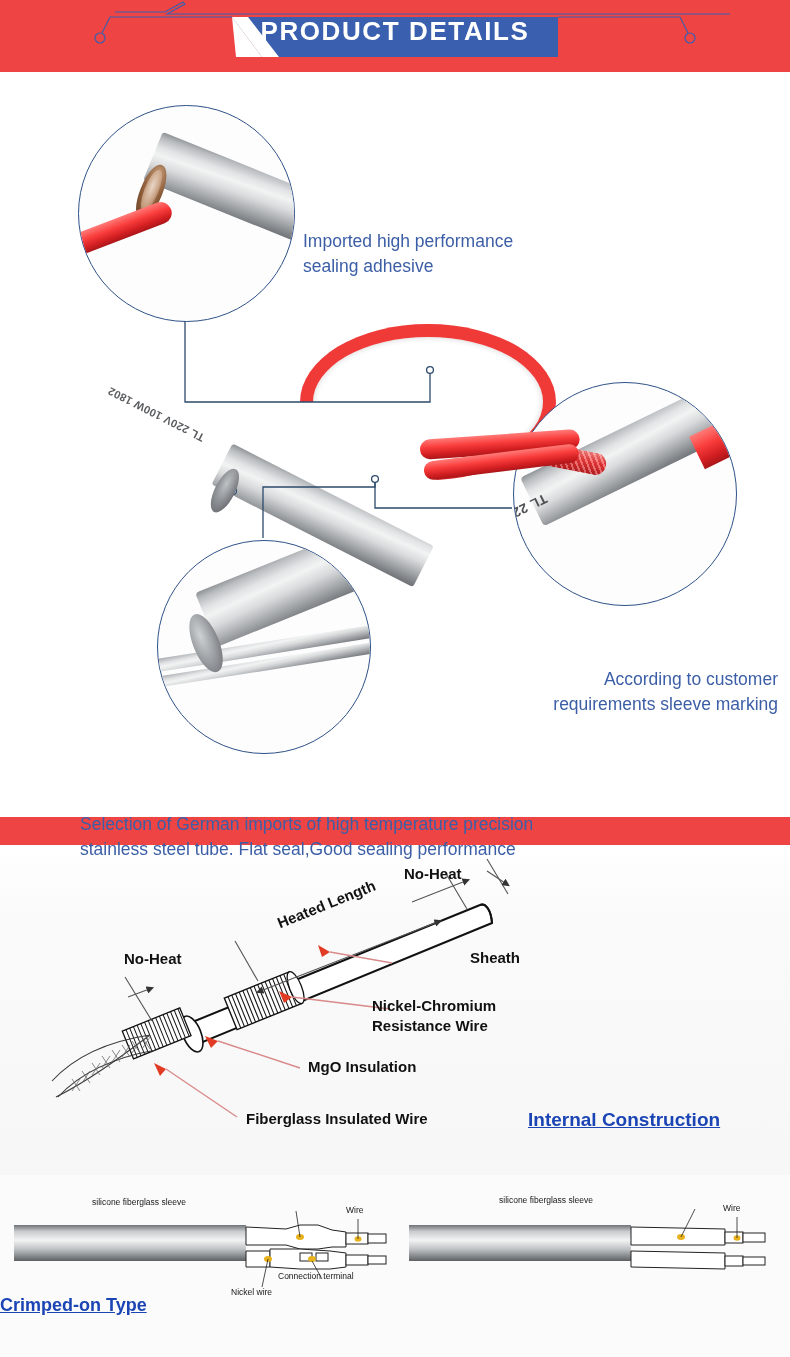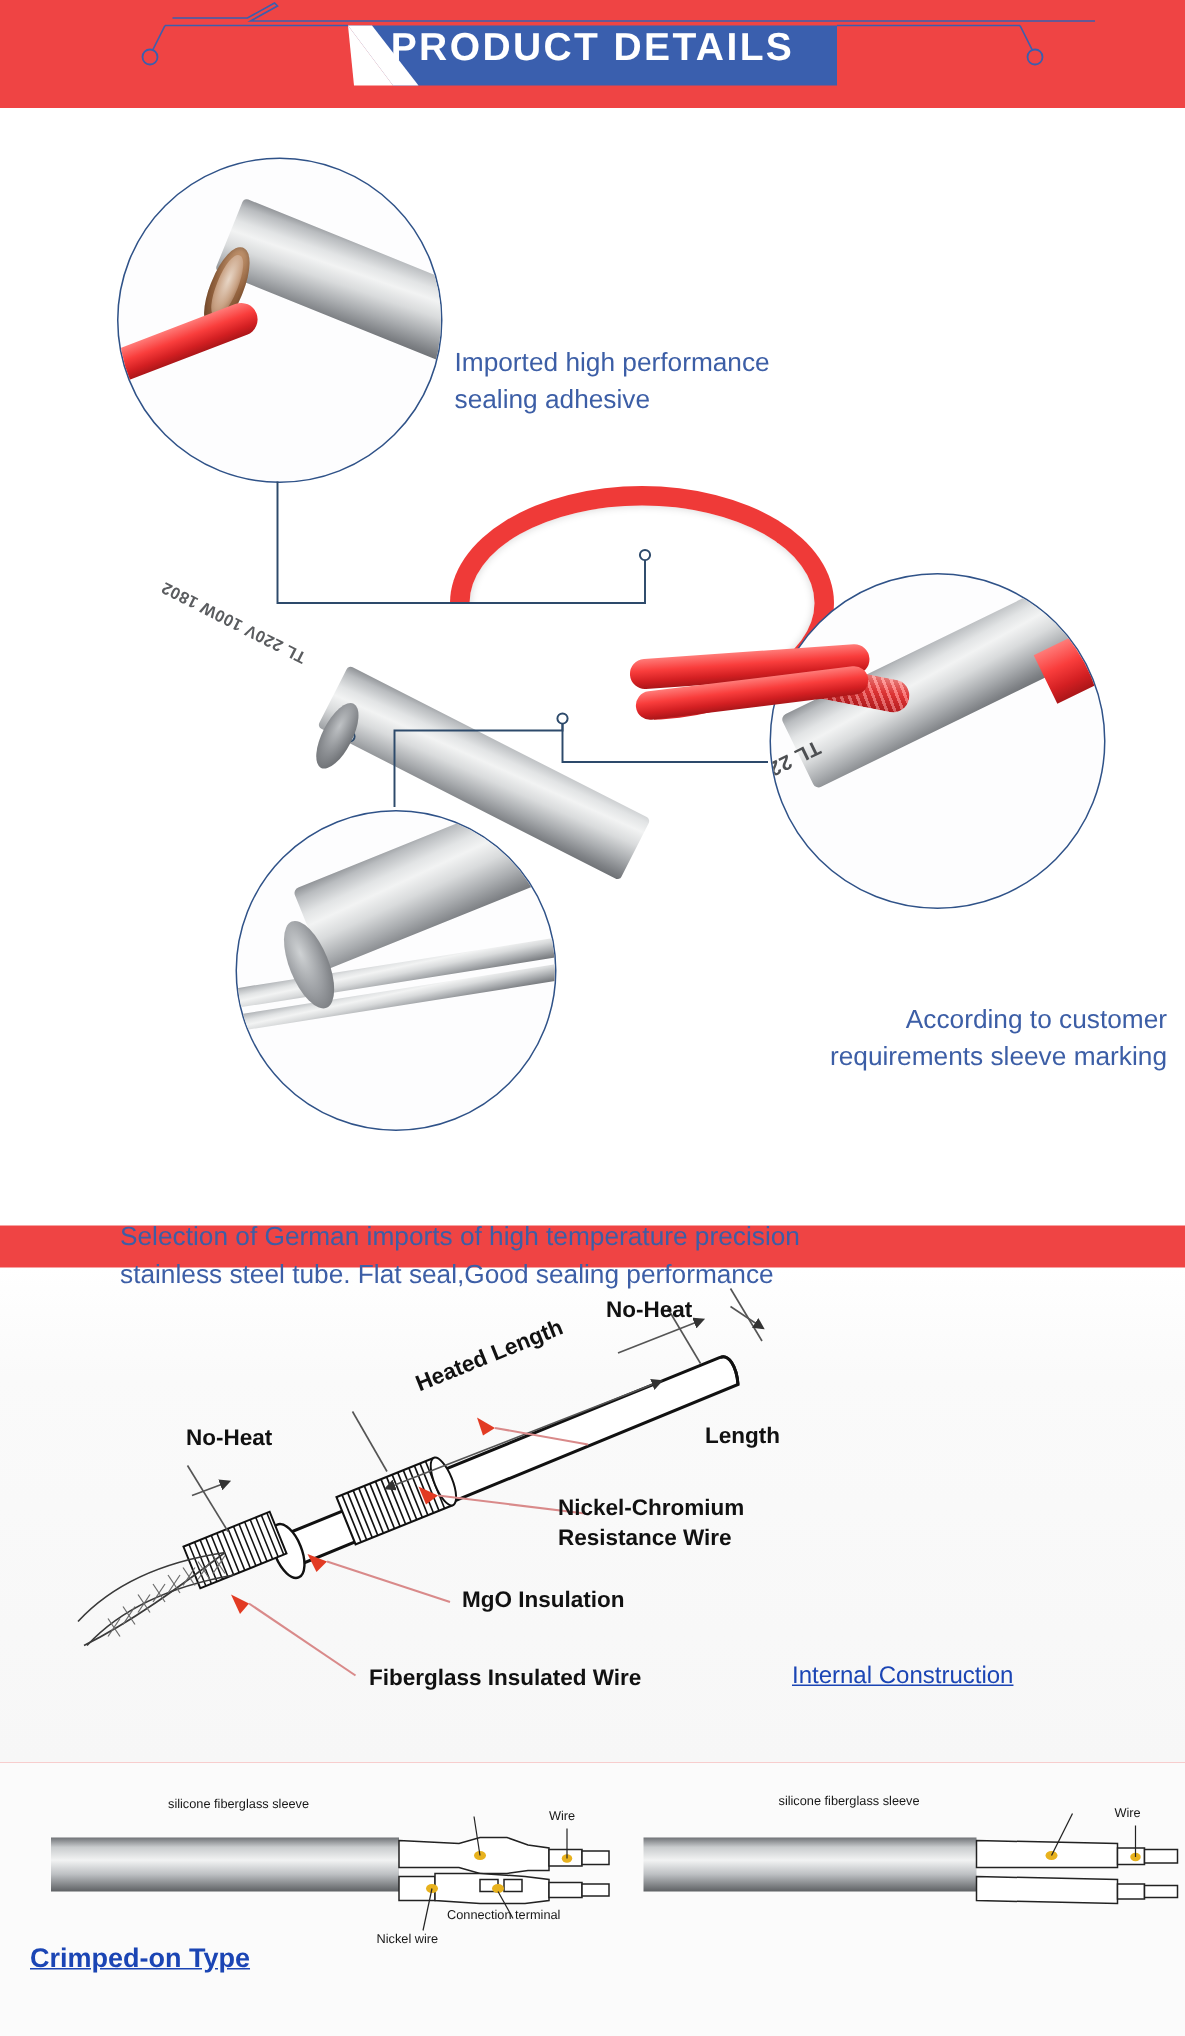--- a/index.html
+++ b/index.html
@@ -319,42 +319,41 @@
     position: absolute;
     color: #111111;
     font-weight: bold;
     font-family: "Liberation Sans", sans-serif;
     font-size: 15px;
     white-space: nowrap;
   }
   .d-underlined {
     position: absolute;
     color: #1b45b4;
-    font-weight: normal;
-    font-size: 16px;
+    font-weight: bold;
+    font-size: 19px;
     text-decoration: underline;
     font-family: "Liberation Sans", sans-serif;
     white-space: nowrap;
   }
 
   
   .types-section {
     position: absolute;
     left: 0;
     top: 1175px;
     width: 790px;
     height: 182px;
     background: #fbfbfb;
   }
   .type-panel {
     position: absolute;
     top: 0;
     width: 395px;
     height: 182px;
-    margin-left: 20px;
   }
   .tp-left  { left: 0; }
   .tp-right { left: 395px; }
   .type-svg {
     position: absolute;
     left: 0; top: 0;
     width: 395px; height: 150px;
   }
   .type-title {
     position: absolute;
@@ -563,21 +562,21 @@
         <line x1="300" y1="223" x2="218" y2="196" stroke="#d98a8a" stroke-width="1.4"></line>
         <path d="M218 196 L205 191 L211 203 Z" fill="#e23b23"></path>
         <line x1="237" y1="272" x2="166" y2="224" stroke="#d98a8a" stroke-width="1.4"></line>
         <path d="M166 224 L154 218 L160 231 Z" fill="#e23b23"></path>
       </g>
     </svg>
 
     <div class="d-label" style="left:124px; top:105px;">No-Heat</div>
     <div class="d-label" style="left:404px; top:20px;">No-Heat</div>
     <div class="d-label" style="left:278px; top:70px; transform:rotate(-22deg); transform-origin:left center;">Heated Length</div>
-    <div class="d-label" style="left:470px; top:104px;">Length</div>
+    <div class="d-label" style="left:470px; top:104px;">Sheath</div>
     <div class="d-label" style="left:372px; top:152px;">Nickel-Chromium</div>
     <div class="d-label" style="left:372px; top:172px;">Resistance Wire</div>
     <div class="d-label" style="left:308px; top:213px;">MgO Insulation</div>
     <div class="d-label" style="left:246px; top:265px;">Fiberglass Insulated  Wire</div>
     <div class="d-underlined" style="left:528px; top:264px;">Internal Construction</div>
   </div>
 
   <div class="types-section">
 
     <div class="type-panel tp-left">

